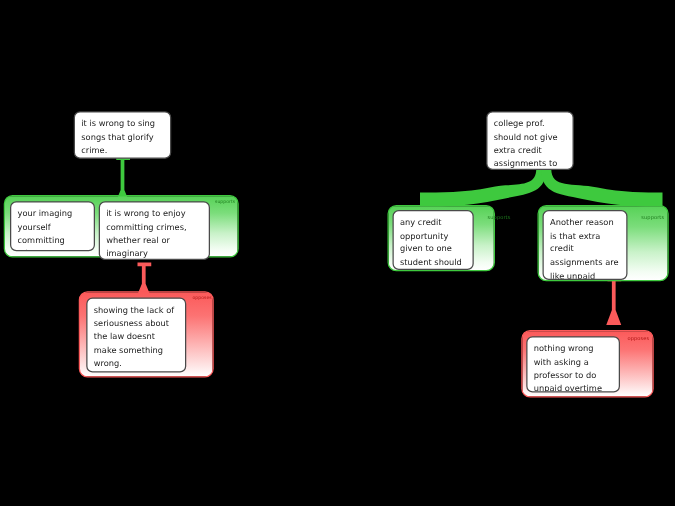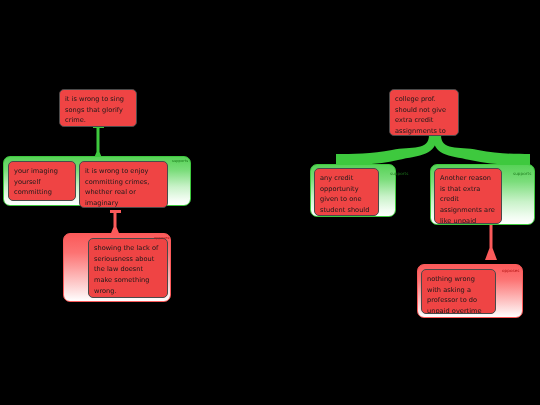--- a/index.html
+++ b/index.html
@@ -29,21 +29,21 @@
     left: 0; top: 0;
     width: 540px;
     height: 405px;
     pointer-events: none;
     z-index: 1;
   }
 
   
   .card {
     position: absolute;
-    background: #ef4444;
+    background: #ffffff;
     border: 1px solid #4a4a4a;
     border-radius: 5px;
     box-sizing: border-box;
     padding: 4px 5px 3px 5px;
     color: #1a1a1a;
     font-size: 6.6px;
     line-height: 1.62;
     letter-spacing: 0.02px;
     z-index: 3;
     overflow: hidden;
@@ -126,21 +126,21 @@
     <div class="panel supports" style="left:3px; top:156px; width:188px; height:50px;"></div>
     <div class="relation-label supports" style="left:172px; top:159px;">supports</div>
 
     <div class="card" style="left:8px; top:161px; width:68px; height:40px;">your imaging yourself committing crimes</div>
 
     <div class="card" style="left:79px; top:161px; width:89px; height:47px;">it is wrong to enjoy committing crimes, whether real or imaginary</div>
 
     <div class="panel opposes" style="left:63px; top:233px; width:108px; height:69px;"></div>
     <div class="relation-label opposes" style="left:154px; top:236px;">opposes</div>
 
-    <div class="card" style="left:69px; top:238px; width:80px; height:60px;margin-left:19px;">showing the lack of seriousness about the law doesnt make something wrong.</div>
+    <div class="card" style="left:69px; top:238px; width:80px; height:60px;">showing the lack of seriousness about the law doesnt make something wrong.</div>
   </div>
 
   <div>
 
     <div class="card" style="left:389px; top:89px; width:70px; height:47px;">college prof. should not give extra credit assignments to individual students.</div>
 
     <div class="panel supports" style="left:310px; top:164px; width:86px; height:53px;"></div>
     <div class="relation-label supports big" style="left:390px; top:171px;">supports</div>
 
     <div class="card" style="left:314px; top:168px; width:65px; height:48px;">any credit opportunity given to one student should be given to all students</div>

